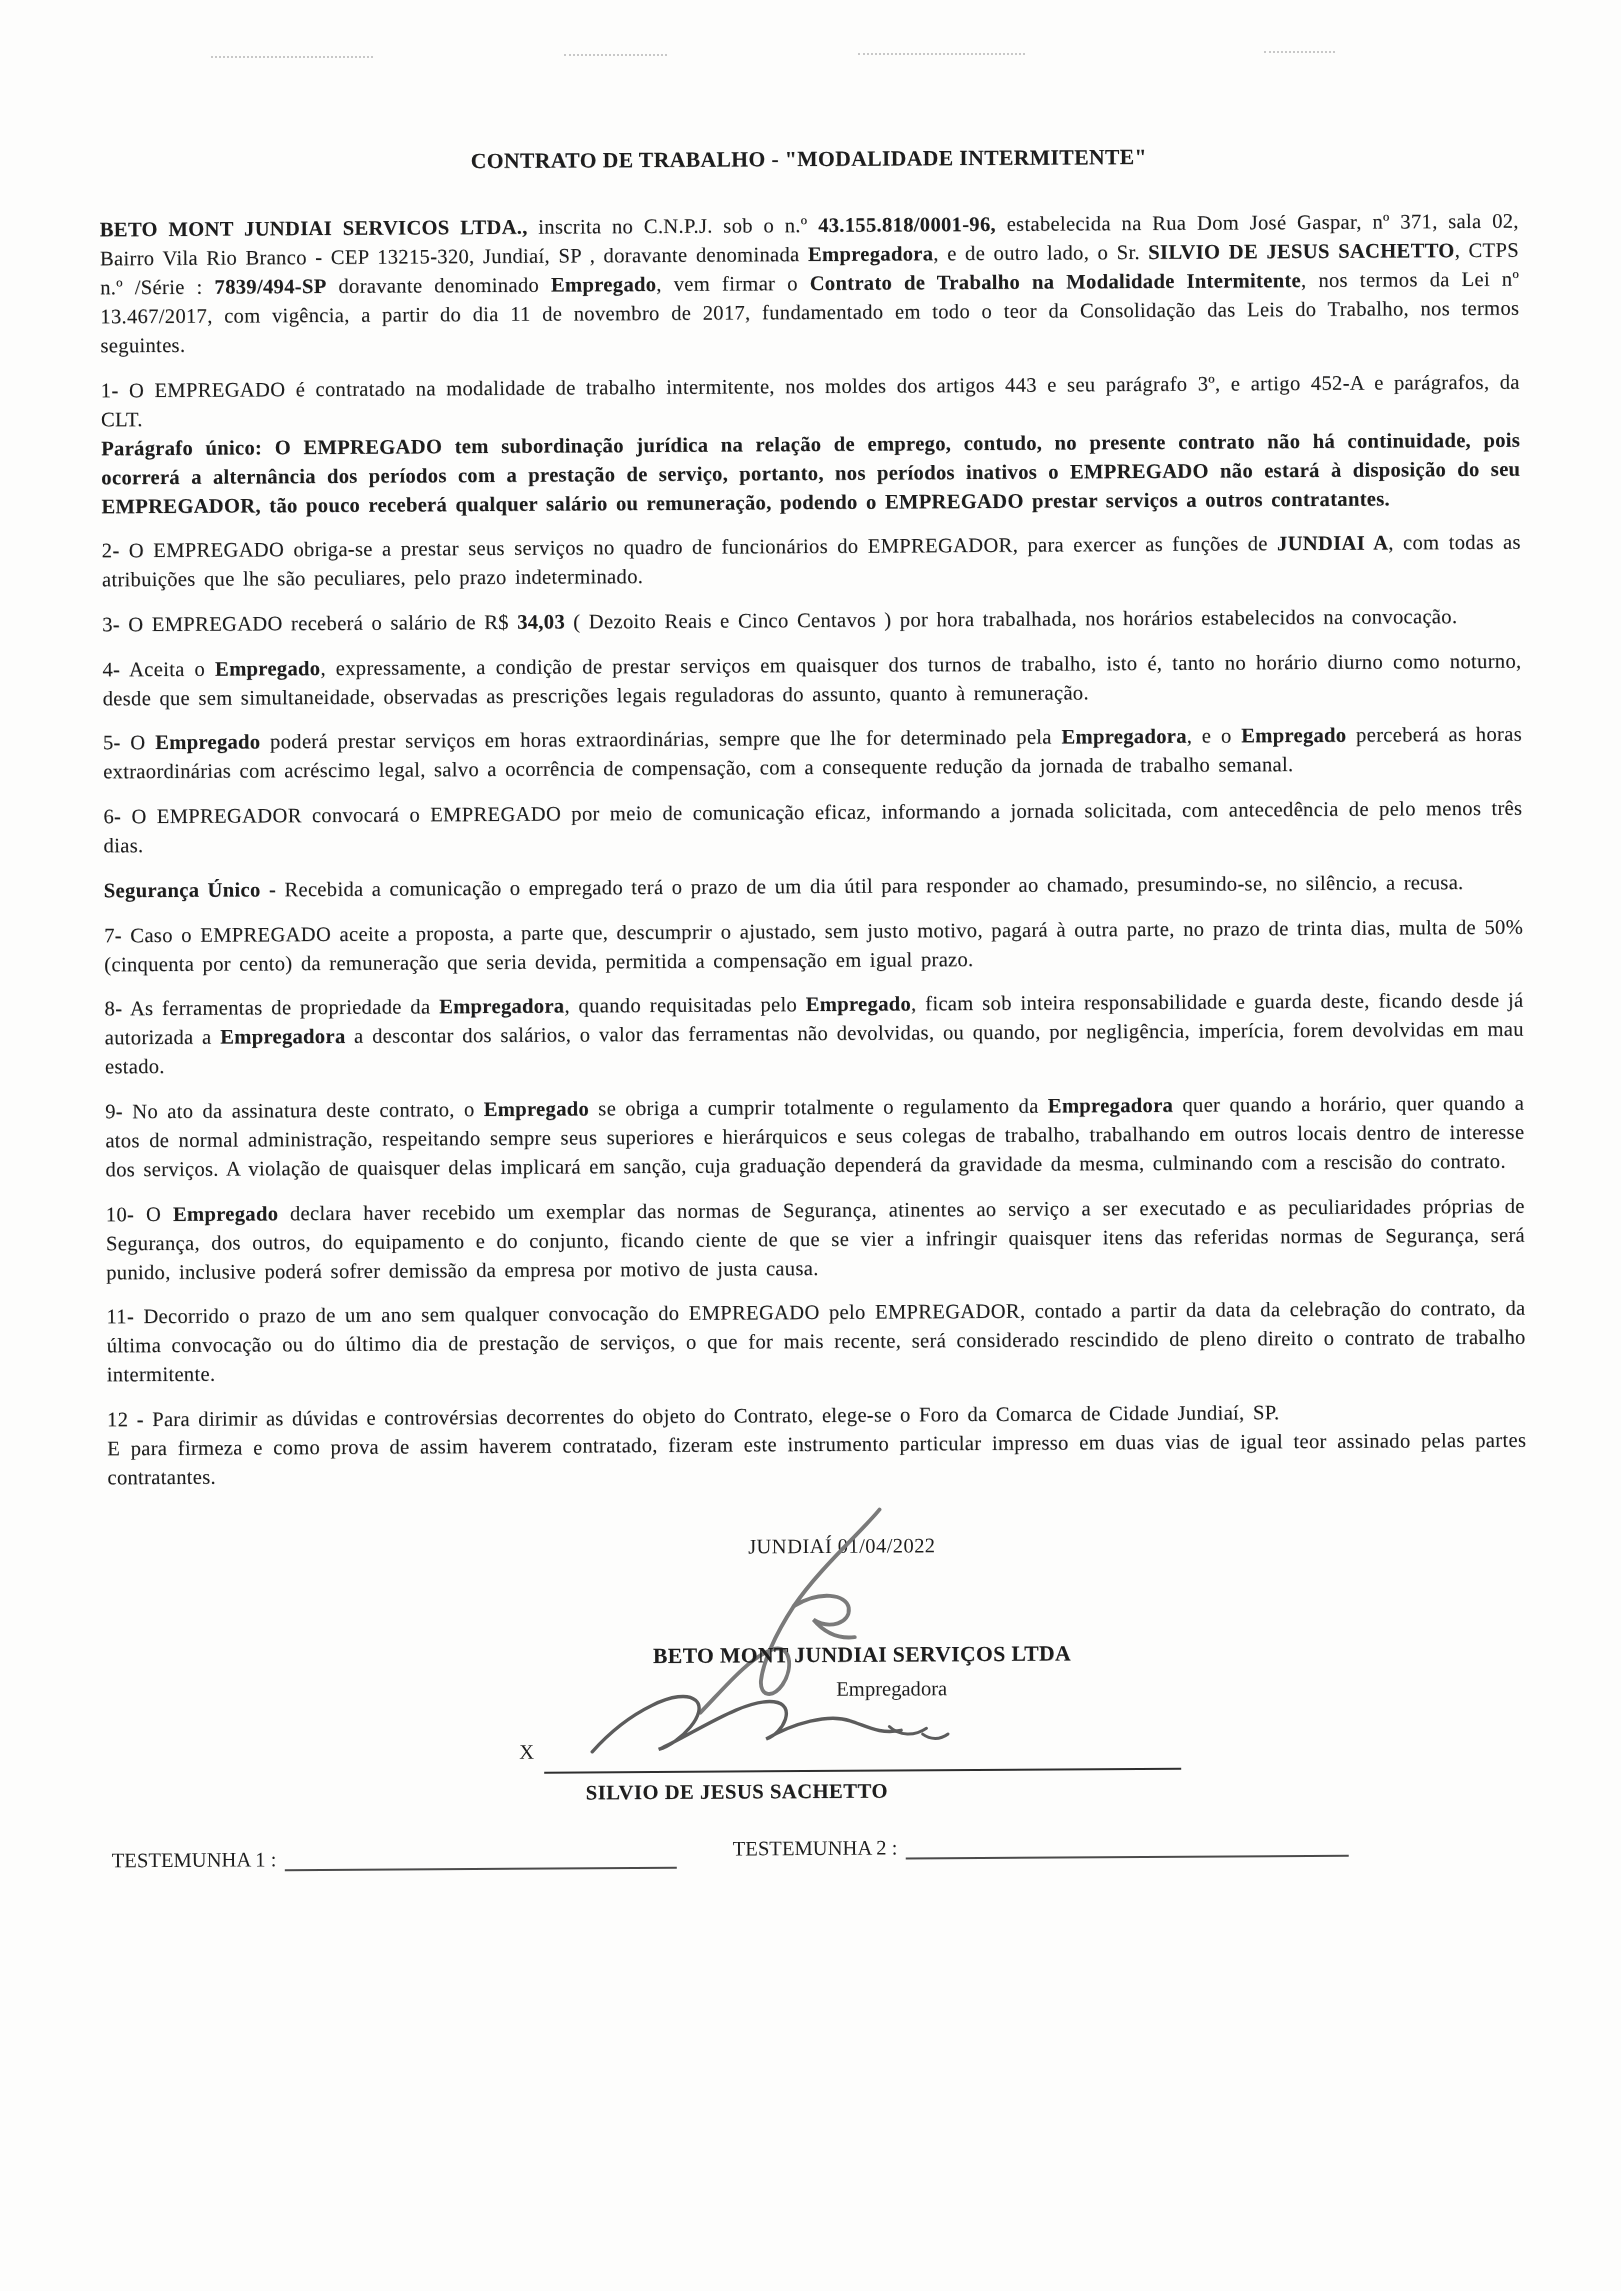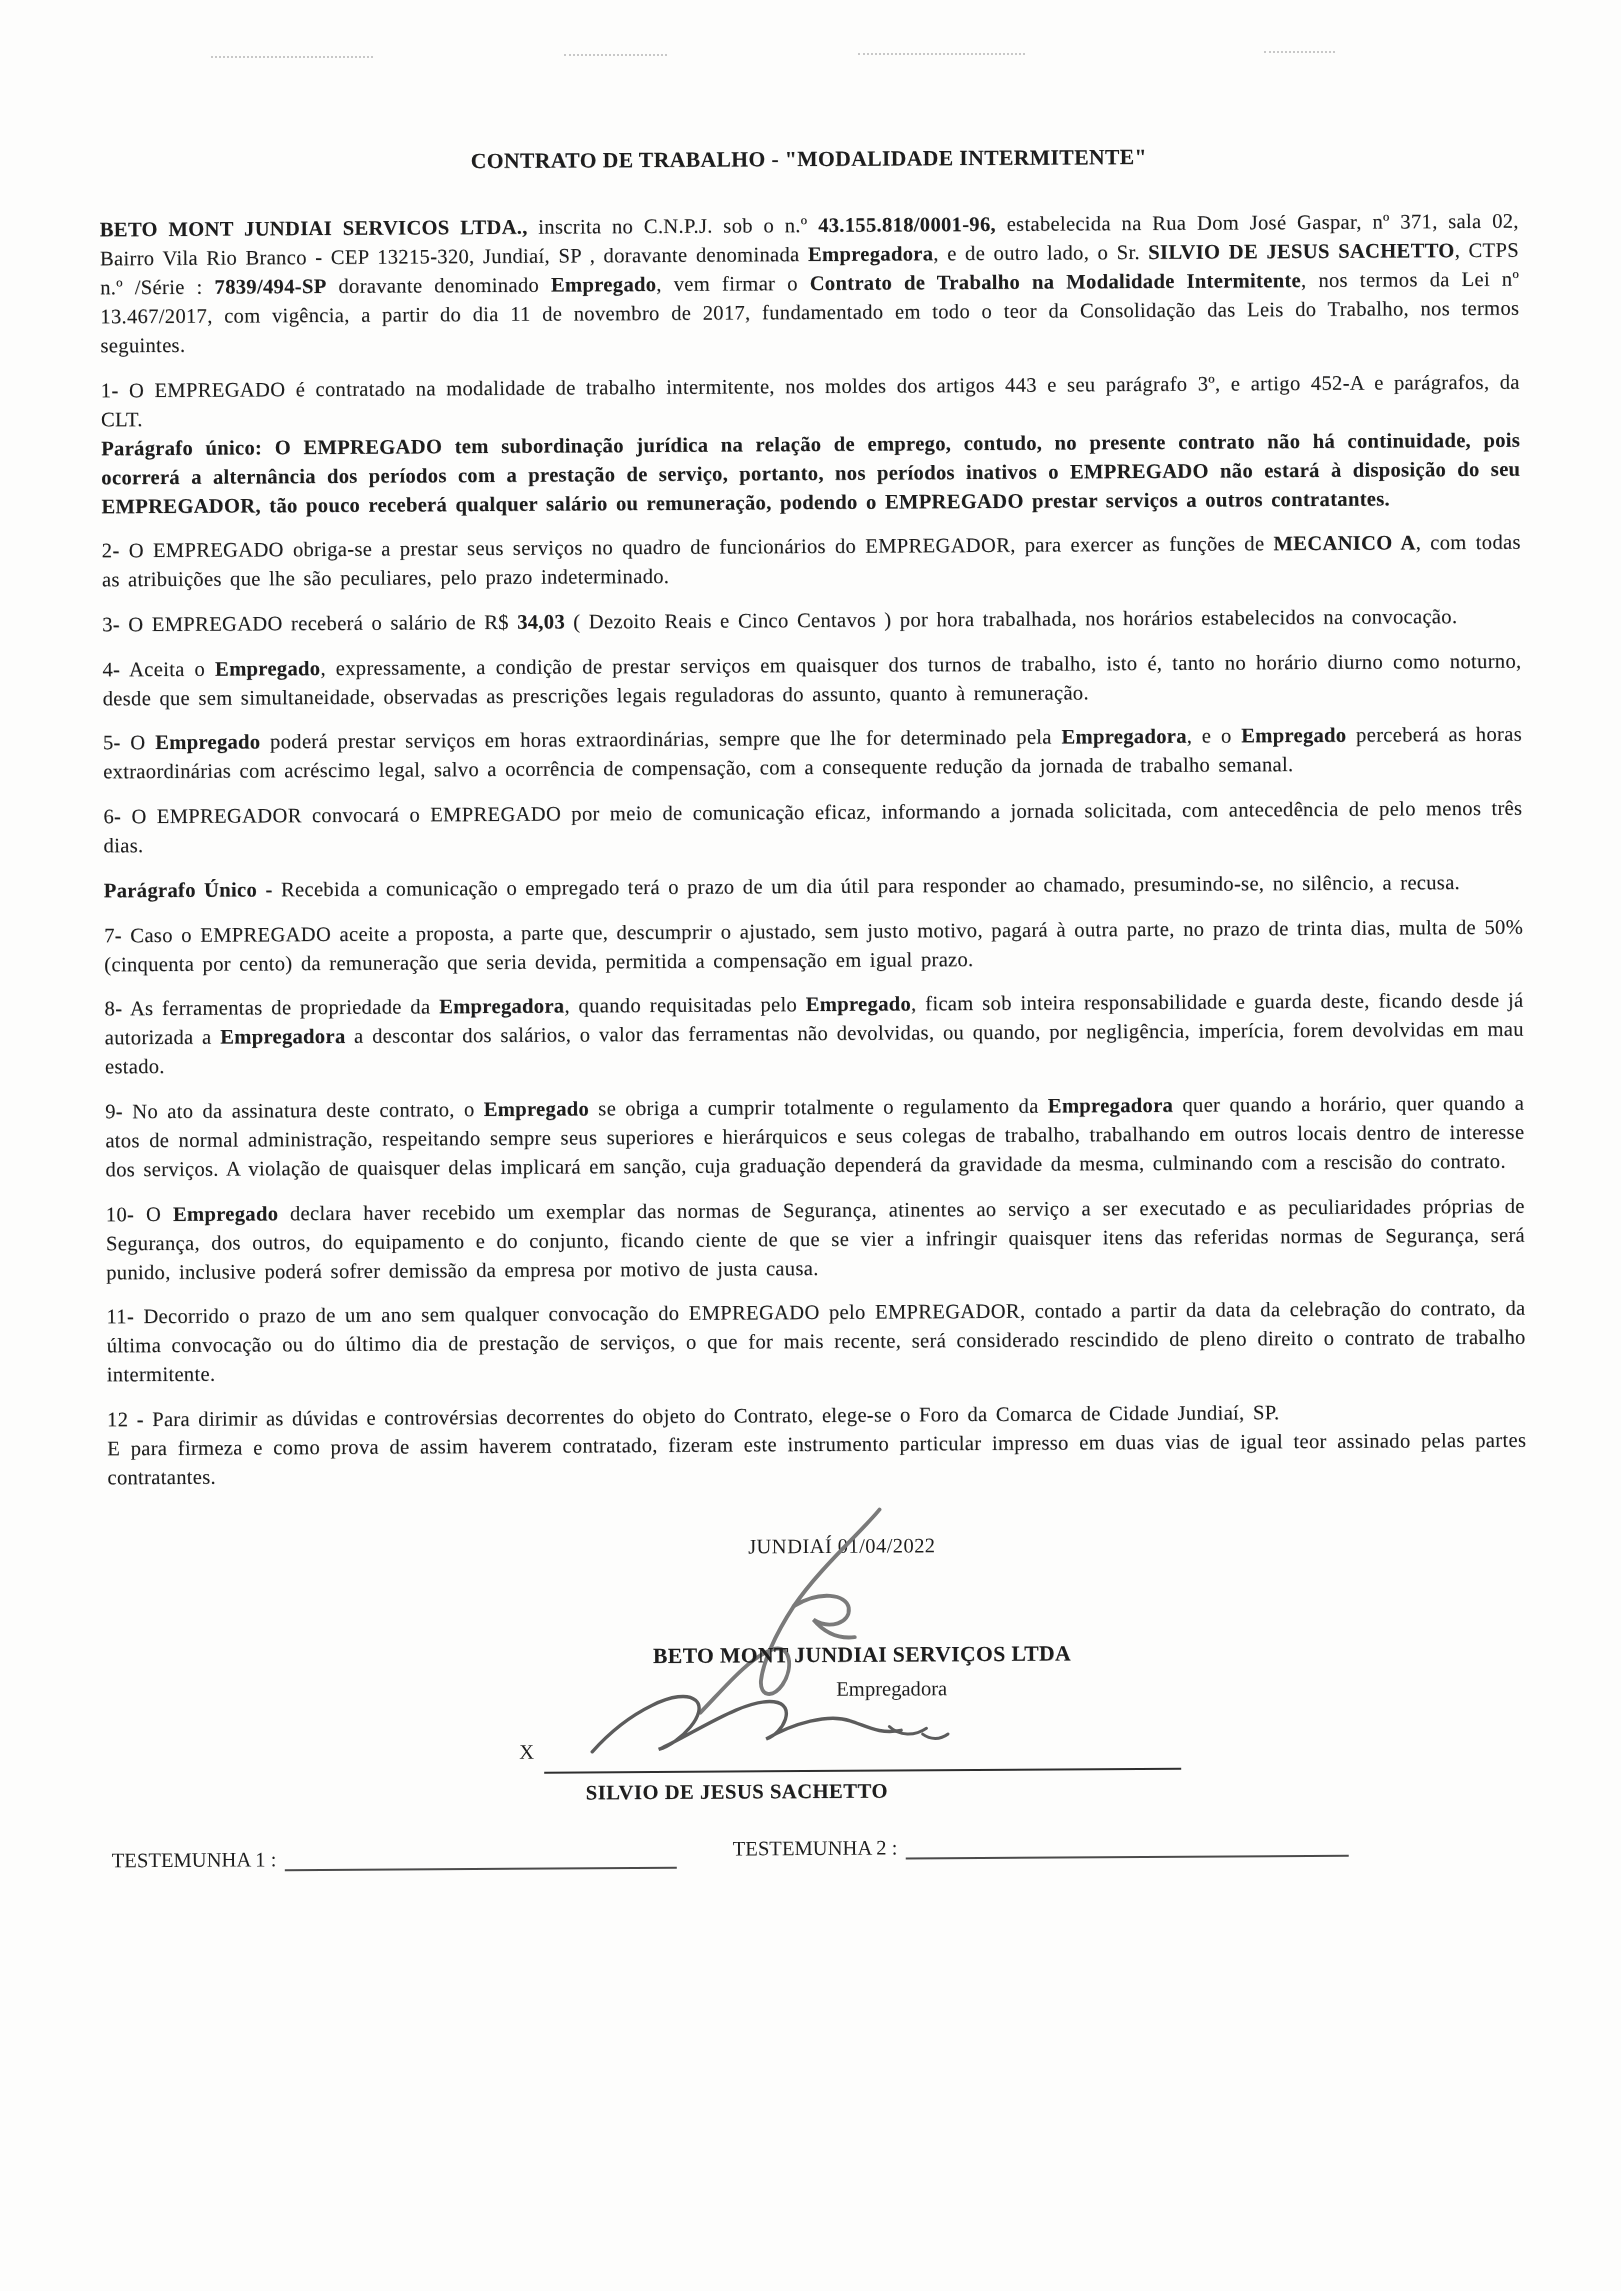--- a/index.html
+++ b/index.html
@@ -71,26 +71,26 @@
   <div class="artifact a4"></div>
 
   <div class="sheet">
 
     <h1 class="title">CONTRATO DE TRABALHO - "MODALIDADE INTERMITENTE"</h1>
 
     <div class="paragraphs">
         <p><span class="bold">BETO MONT JUNDIAI SERVICOS LTDA.,</span><span> inscrita no C.N.P.J. sob o n.º </span><span class="bold">43.155.818/0001-96,</span><span>  estabelecida na Rua Dom José Gaspar, nº 371,  sala 02, Bairro Vila Rio Branco - CEP 13215-320, Jundiaí, SP ,  doravante denominada </span><span class="bold">Empregadora</span><span>, e de outro lado, o Sr. </span><span class="bold">SILVIO DE JESUS SACHETTO</span><span>, CTPS  n.º /Série : </span><span class="bold">7839/494-SP</span><span> doravante denominado </span><span class="bold">Empregado</span><span>,  vem firmar o </span><span class="bold">Contrato de Trabalho na Modalidade Intermitente</span><span>, nos termos da Lei nº 13.467/2017, com vigência, a partir do dia 11 de novembro de 2017, fundamentado em todo o teor da Consolidação das Leis do Trabalho, nos termos seguintes.</span></p>
         <p class="gap"><span>1- O EMPREGADO é contratado na modalidade de trabalho intermitente, nos moldes dos artigos 443 e seu parágrafo 3º, e artigo 452-A e parágrafos, da CLT.</span></p>
         <p><span class="bold">Parágrafo único: O EMPREGADO tem subordinação jurídica na relação de emprego, contudo, no presente contrato não há continuidade, pois ocorrerá a alternância dos períodos com a prestação de serviço, portanto, nos períodos inativos o EMPREGADO não estará à disposição do seu EMPREGADOR, tão pouco receberá qualquer salário ou remuneração, podendo o EMPREGADO  prestar serviços a outros contratantes.</span></p>
-        <p class="gap"><span>2- O EMPREGADO obriga-se a prestar seus serviços no quadro de funcionários do EMPREGADOR, para exercer as funções de </span><span class="bold">MECANICO A</span><span>, com todas as atribuições que lhe são peculiares, pelo prazo indeterminado.</span></p>
+        <p class="gap"><span>2- O EMPREGADO obriga-se a prestar seus serviços no quadro de funcionários do EMPREGADOR, para exercer as funções de </span><span class="bold">JUNDIAI A</span><span>, com todas as atribuições que lhe são peculiares, pelo prazo indeterminado.</span></p>
         <p class="gap"><span>3- O EMPREGADO receberá o salário de R$ </span><span class="bold">34,03</span><span>  ( Dezoito Reais   e Cinco Centavos   ) por hora trabalhada, nos horários estabelecidos na convocação.</span></p>
         <p class="gap"><span>4- Aceita o </span><span class="bold">Empregado</span><span>, expressamente, a condição de prestar serviços em quaisquer dos turnos de trabalho, isto é, tanto no horário diurno como noturno, desde que sem simultaneidade, observadas as prescrições legais reguladoras do assunto, quanto à remuneração.</span></p>
         <p class="gap"><span>5- O </span><span class="bold">Empregado</span><span> poderá prestar serviços em horas extraordinárias, sempre que lhe for determinado pela </span><span class="bold">Empregadora</span><span>, e o </span><span class="bold">Empregado</span><span> perceberá as horas extraordinárias com acréscimo legal, salvo a ocorrência de compensação, com a consequente redução da jornada de trabalho semanal.</span></p>
         <p class="gap"><span>6- O EMPREGADOR convocará o EMPREGADO por meio de comunicação eficaz, informando a jornada solicitada, com antecedência de pelo menos três dias.</span></p>
-        <p class="gap"><span class="bold">Parágrafo Único</span><span> - Recebida a comunicação o empregado terá o prazo de um dia útil para responder ao chamado, presumindo-se, no silêncio, a recusa.</span></p>
+        <p class="gap"><span class="bold">Segurança Único</span><span> - Recebida a comunicação o empregado terá o prazo de um dia útil para responder ao chamado, presumindo-se, no silêncio, a recusa.</span></p>
         <p class="gap"><span>7- Caso o EMPREGADO aceite a proposta, a parte que, descumprir o ajustado,  sem justo motivo, pagará à outra parte, no prazo de trinta dias, multa de 50% (cinquenta por cento) da remuneração que seria devida, permitida a compensação em igual prazo.</span></p>
         <p class="gap"><span>8- As ferramentas de propriedade da </span><span class="bold">Empregadora</span><span>, quando requisitadas pelo </span><span class="bold">Empregado</span><span>, ficam sob inteira responsabilidade e guarda deste, ficando desde já autorizada a </span><span class="bold">Empregadora</span><span> a descontar dos salários, o valor das ferramentas não devolvidas, ou quando, por negligência, imperícia, forem devolvidas em mau estado.</span></p>
         <p class="gap"><span>9- No ato da assinatura deste contrato, o </span><span class="bold">Empregado</span><span> se obriga a cumprir totalmente o regulamento da </span><span class="bold">Empregadora</span><span> quer quando a horário, quer quando a atos de normal administração, respeitando sempre seus superiores e hierárquicos e seus colegas de trabalho, trabalhando em outros locais dentro de interesse dos serviços. A violação de quaisquer delas implicará em sanção, cuja graduação dependerá da gravidade da mesma, culminando com a rescisão do contrato.</span></p>
         <p class="gap"><span>10- O </span><span class="bold">Empregado</span><span> declara haver recebido um exemplar das normas de Segurança, atinentes ao serviço a ser executado e as peculiaridades próprias de Segurança, dos outros, do equipamento e do conjunto, ficando ciente de que se vier a infringir quaisquer itens das referidas normas de Segurança, será punido, inclusive poderá sofrer demissão da empresa por motivo de justa causa.</span></p>
         <p class="gap"><span>11- Decorrido o prazo de um ano sem qualquer convocação do EMPREGADO pelo EMPREGADOR, contado a partir da data da celebração do contrato, da última convocação ou do último dia de prestação de serviços, o que for mais recente, será considerado rescindido de pleno direito o contrato de trabalho intermitente.</span></p>
         <p class="gap"><span>12 - Para dirimir as dúvidas e controvérsias decorrentes do objeto do Contrato, elege-se o Foro da Comarca de Cidade Jundiaí, SP.</span></p>
         <p><span>E para firmeza e como prova de assim haverem contratado, fizeram este instrumento particular impresso em duas vias de igual teor assinado pelas partes contratantes.</span></p>
       </div>
 
     <div class="closing">

